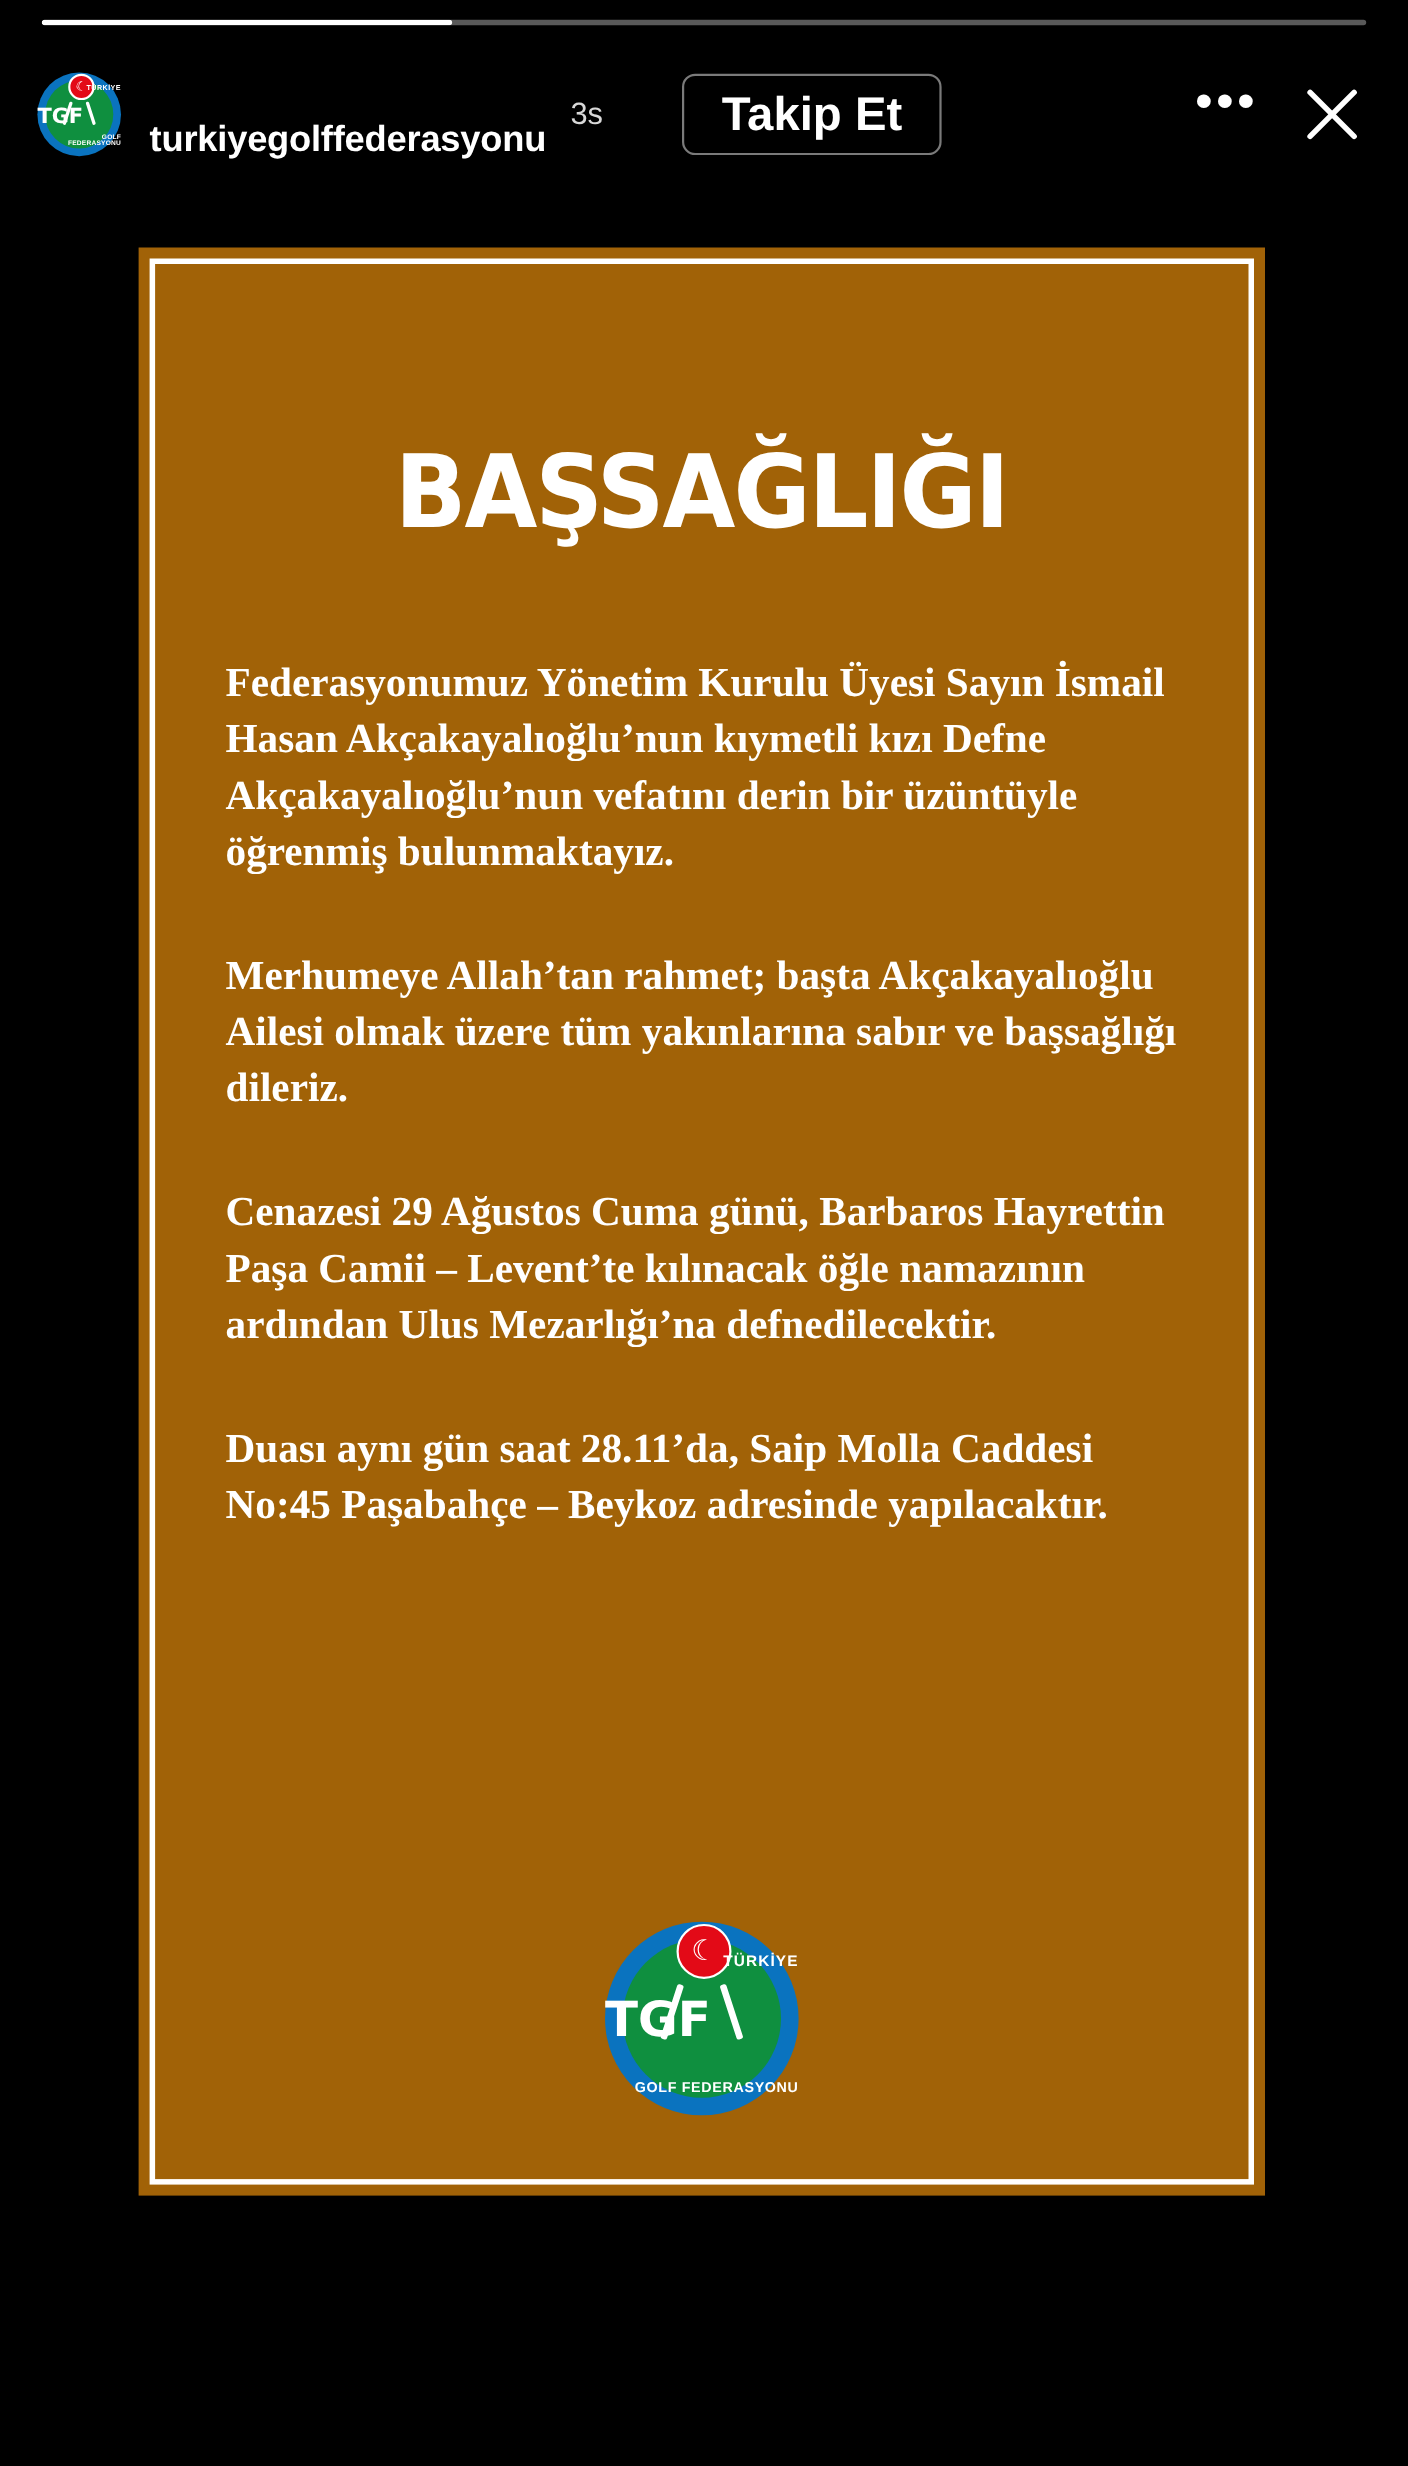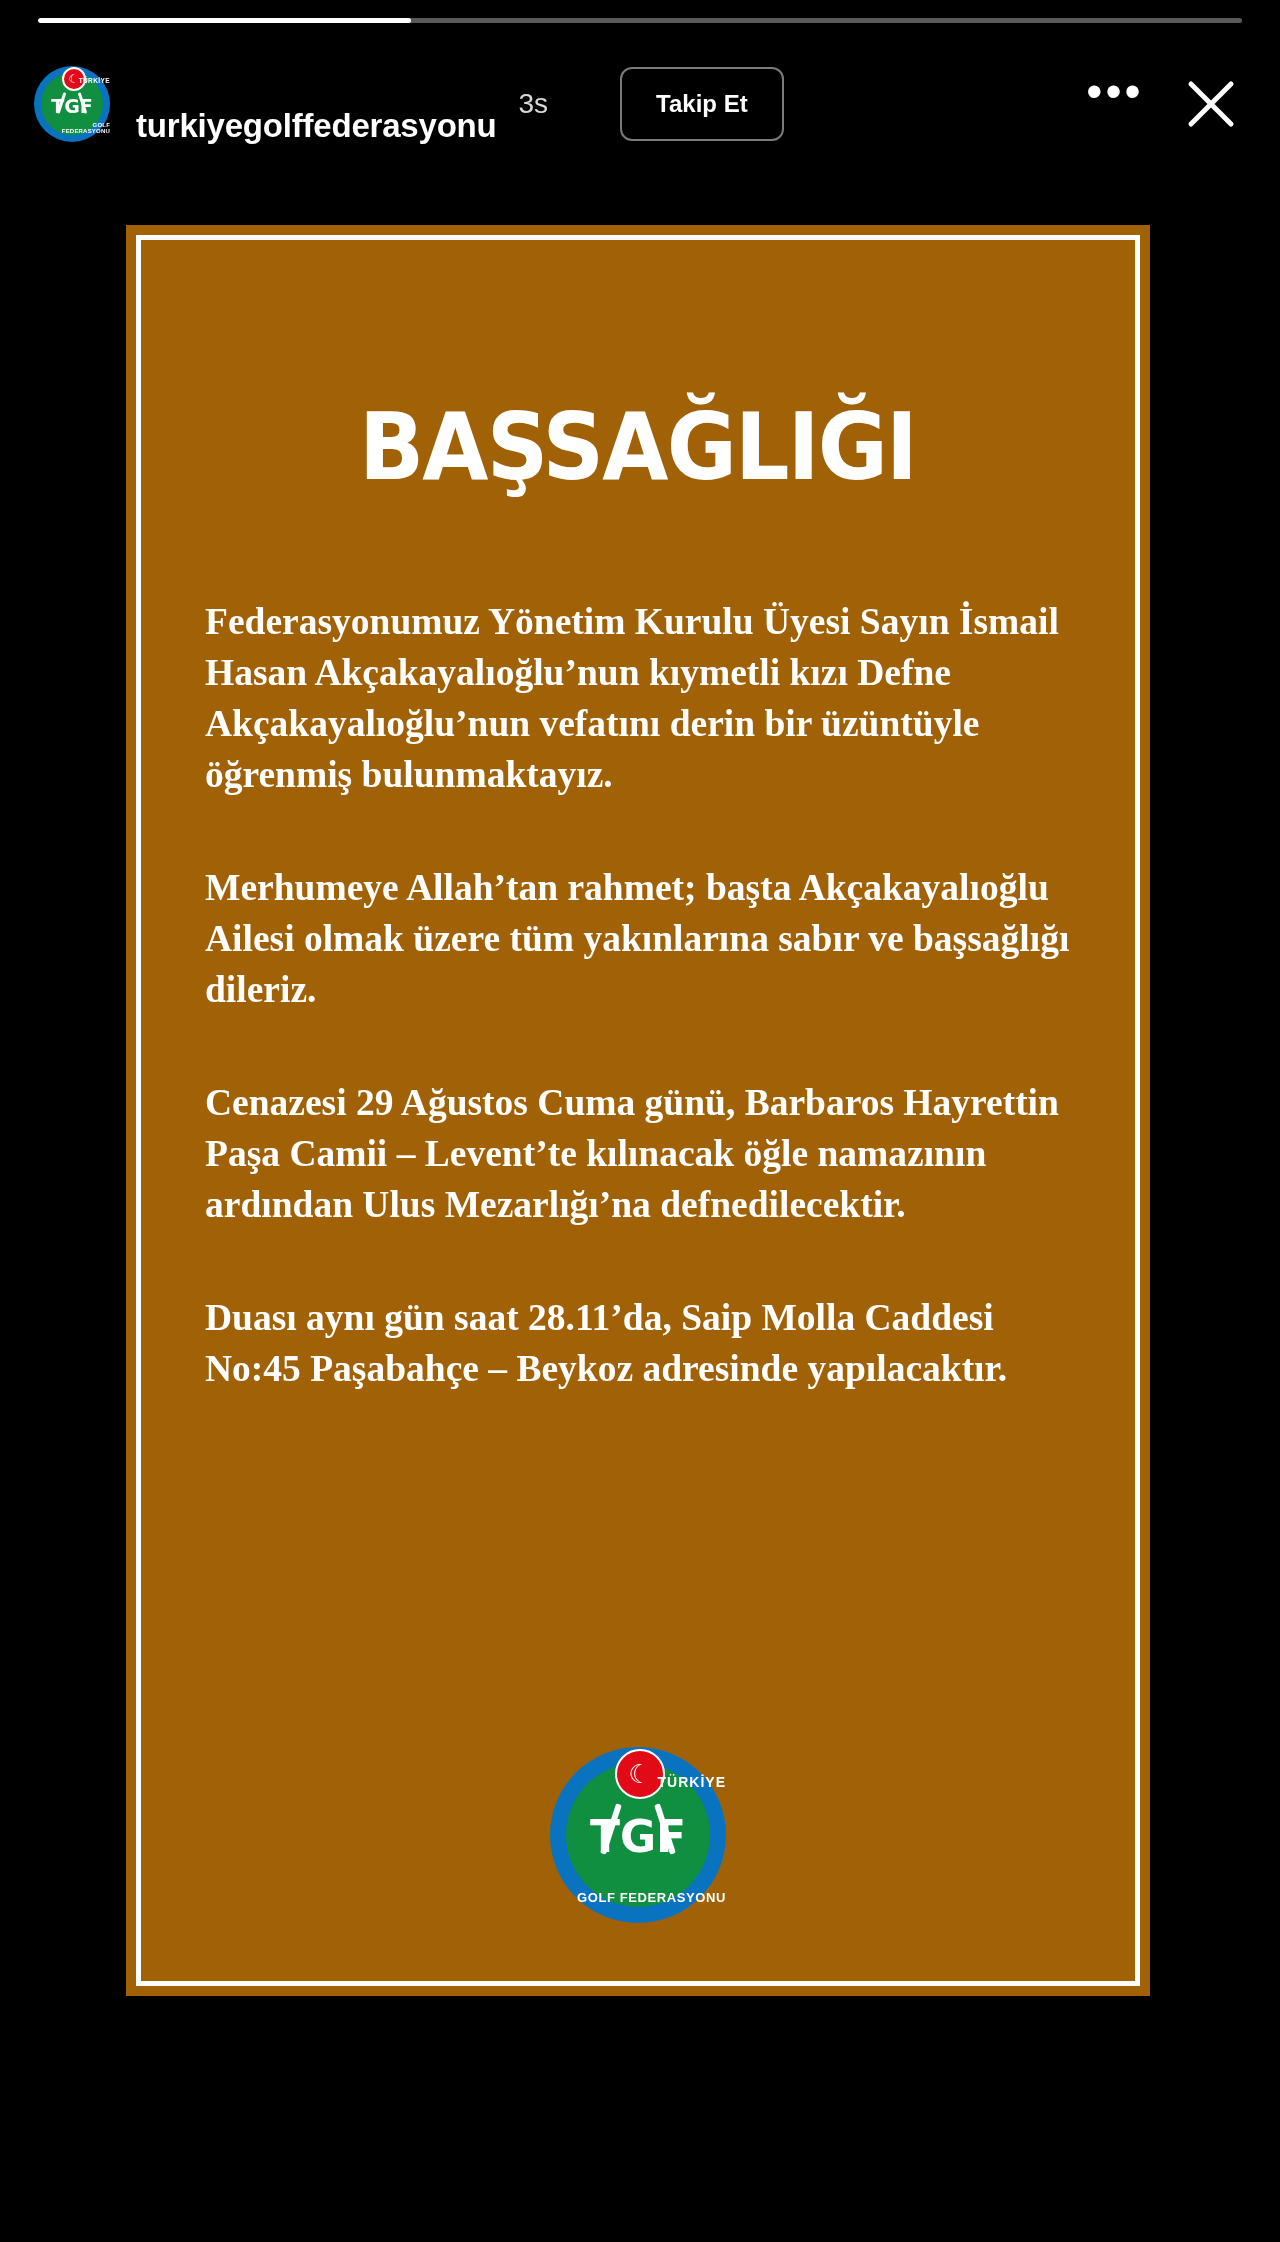--- a/index.html
+++ b/index.html
@@ -76,21 +76,21 @@
     font-weight: 400;
   }
   .follow-btn {
     margin-left: 72px;
     height: 74px;
     padding: 0 34px;
     border: 2px solid #7a7a7a;
     border-radius: 12px;
     background: transparent;
     color: #fff;
-    font-size: 24px;
+    font-size: 43px;
     font-weight: bold;
     font-family: "Liberation Sans", sans-serif;
     cursor: pointer;
     display: flex;
     align-items: center;
   }
   .more-btn {
     margin-left: auto;
     width: 70px;
     height: 70px;
@@ -179,21 +179,21 @@
     display: block;
   }
   .tgf .ring-inner {
     position: absolute;
     border-radius: 50%;
     background: #0f8f3f;
   }
   .tgf .tgf-text {
     position: absolute;
     left: 0; right: 0;
-    text-align: center;
+    text-align: left;
     font-family: "DejaVu Sans", sans-serif;
     font-weight: bold;
     color: #ffffff;
   }
   .tgf .flag {
     position: absolute;
     border-radius: 50%;
     background: #e30a17;
     border: 2px solid #ffffff;
     display: flex;

